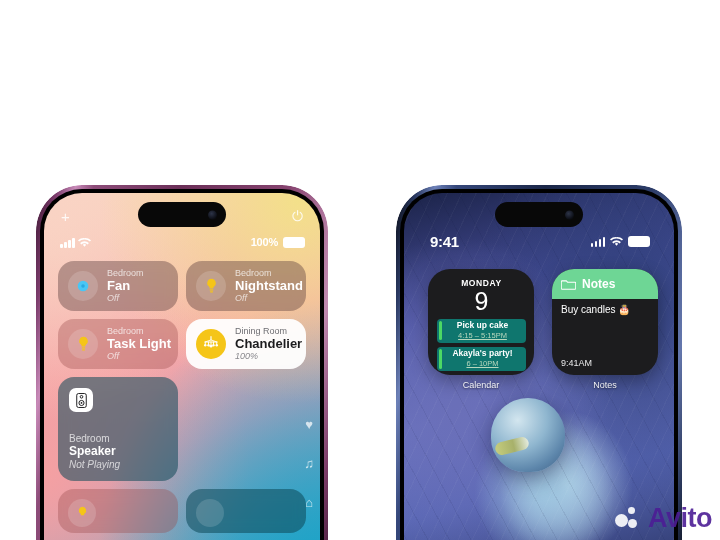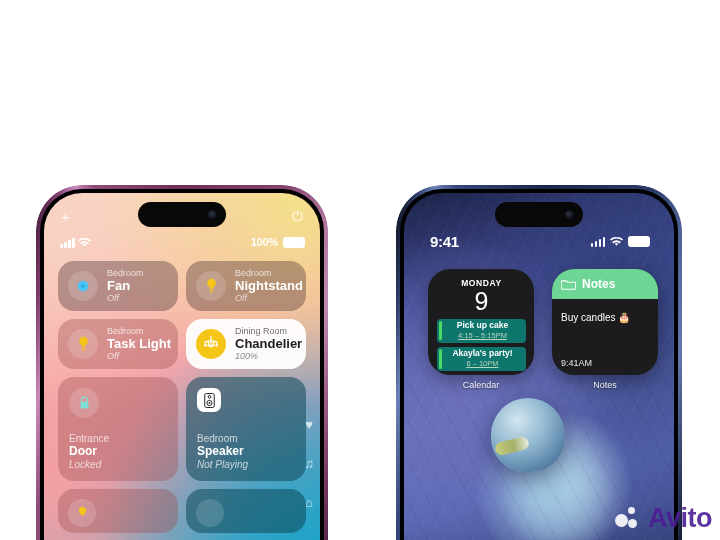--- a/index.html
+++ b/index.html
@@ -148,21 +148,21 @@
   .cal-ev { background:#0f766e; border-radius:4px; padding:2.5px 4px 3px 6px; position:relative; }
   .cal-ev::before { content:""; position:absolute; left:2px; top:2.5px; bottom:2.5px; width:2.5px;
                     border-radius:2px; background:#4cd964; }
   .ev-title { font-size:8.5px; font-weight:700; color:#fff; line-height:1.15; white-space:nowrap; }
   .ev-time  { font-size:7.5px; color:#b7d7bd; line-height:1.2;text-decoration:underline; }
 
   
   .w-notes { background:#1c1c1e; display:flex; flex-direction:column; }
   .notes-head { height:30px; background:#6ed695; display:flex; align-items:center; gap:6px; padding:0 9px; }
   .notes-head .ttl { font-size:12px; font-weight:700; color:#fff; }
-  .notes-body { flex:1; padding:13px 9px 7px; display:flex; flex-direction:column; }
+  .notes-body { flex:1; padding:5px 9px 7px; display:flex; flex-direction:column; }
   .note-txt { font-size:10px; color:#fff; }
   .note-time{ font-size:9px; color:#e9e9ea; margin-top:auto; }
 
   
   #watermark { position:absolute; right:8px; bottom:8px; display:flex; align-items:center; gap:7px;
                opacity:.9; }
   .wm-dots { position:relative; width:26px; height:26px; }
   .wm-dots i { position:absolute; border-radius:50%; background:#fff; display:block; }
   .wm-dots i:nth-child(1){ left:0;    top:8px;  width:13px; height:13px; }
   .wm-dots i:nth-child(2){ left:13px; top:1px;  width:7px;  height:7px; }
@@ -267,33 +267,20 @@
               <circle cx="12" cy="13.6" r="1.7" fill="#fff"></circle>
             </svg>
           </div>
           <div class="t-text">
             <span class="t-room">Dining Room</span>
             <span class="t-name">Chandelier</span>
             <span class="t-state">100%</span>
           </div>
         </div>
 
-        <div class="tile big dim2">
-          <div class="t-icon glow">
-            <svg width="13" height="16" viewBox="0 0 16 20">
-              <path d="M4.4 8.6V6.2a3.6 3.6 0 0 1 7.2 0v2.4" stroke="#7fe0d6" stroke-width="1.6" fill="none" stroke-linecap="round"></path>
-              <rect x="3" y="8.4" width="10" height="8.4" rx="2.4" fill="#7fe0d6"></rect>
-            </svg>
-          </div>
-          <div class="t-text">
-            <span class="t-room">Entrance</span>
-            <span class="t-name">Door</span>
-            <span class="t-state">Locked</span>
-          </div>
-        </div>
 
         <div class="tile big teal">
           <div class="t-icon white">
             <svg width="11" height="15" viewBox="0 0 12 17">
               <rect x=".6" y=".6" width="10.8" height="15.8" rx="2" fill="#fff" stroke="#1c1c1e" stroke-width="1.1"></rect>
               <circle cx="6" cy="4.3" r="1.5" fill="none" stroke="#1c1c1e" stroke-width="1.1"></circle>
               <circle cx="6" cy="11.3" r="2.9" fill="none" stroke="#1c1c1e" stroke-width="1.1"></circle>
               <circle cx="6" cy="11.3" r="1" fill="#1c1c1e"></circle>
             </svg>
           </div>

